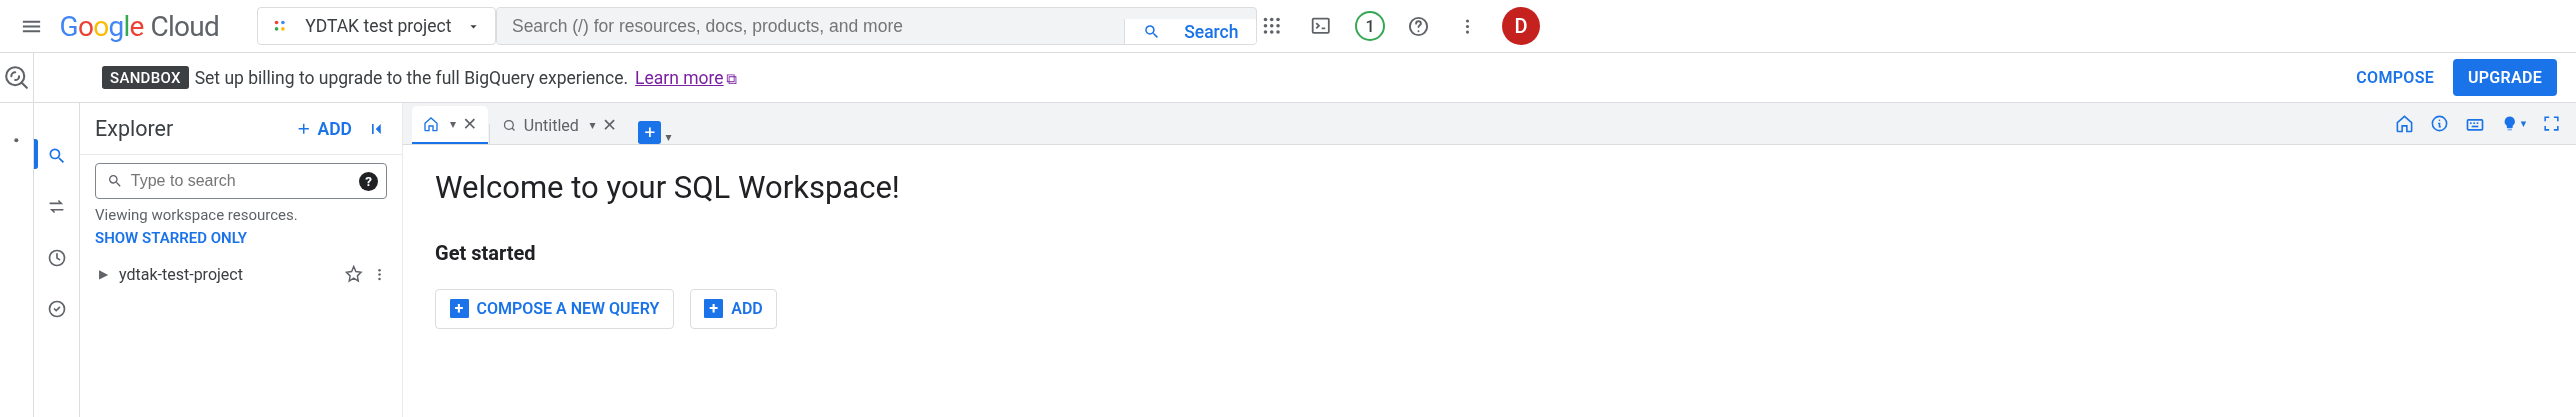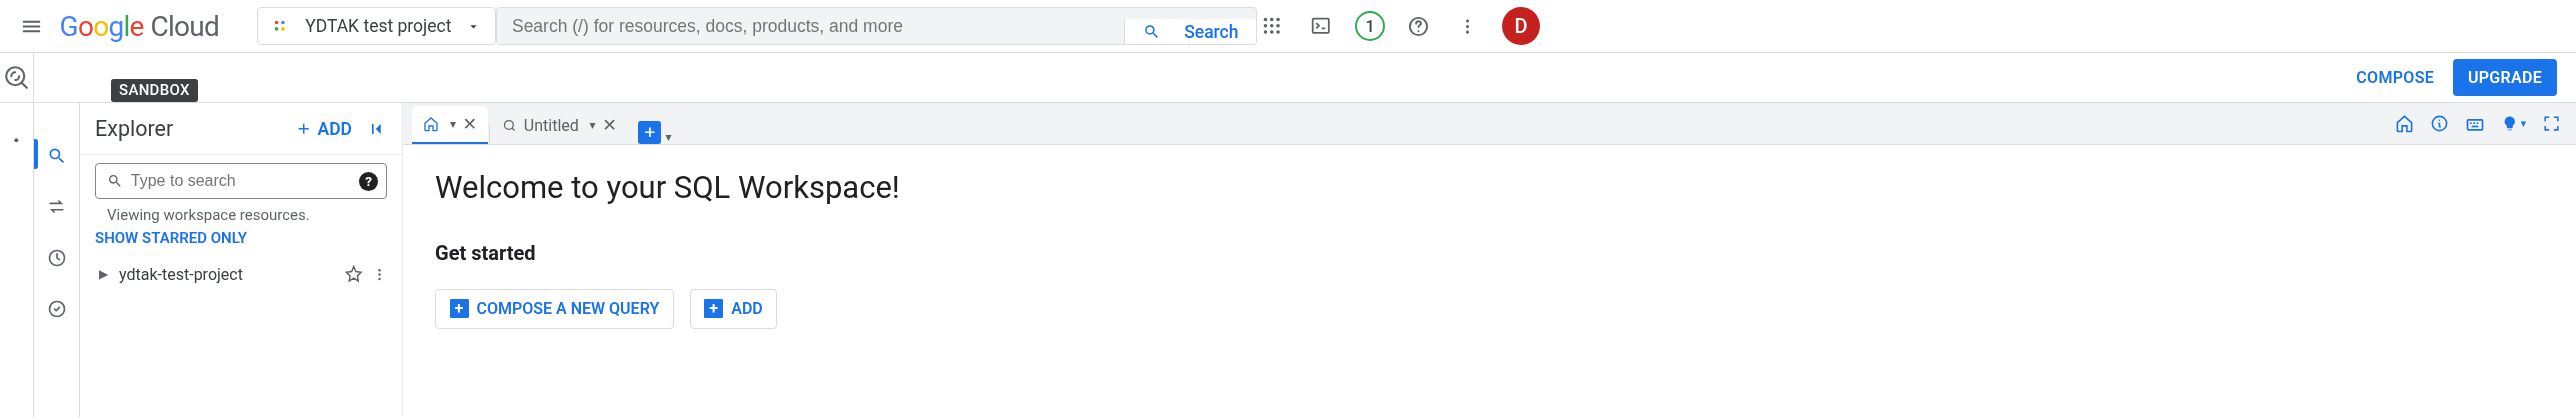--- a/index.html
+++ b/index.html
@@ -31,21 +31,21 @@
 .search-input { flex:1; border:none; background:var(--bg-grey); padding:0 15px; font-size:17.5px; color:var(--text-light); outline:none;}
 .search-btn { border-left:0.7px solid var(--border); background:#fff; padding:0 17.5px; gap:24px; color:var(--blue); font-size:17.5px; cursor:pointer; font-weight:500;margin-top:11px;}
 
 .topbar-right { gap:19px; }
 .icon-btn { width:30px; height:30px; display:flex; align-items:center; justify-content:center; color:var(--text-light); cursor:pointer; border-radius:50%; }
 .free-badge { width:30px; height:30px; border:2px solid var(--green); border-radius:50%; display:flex; align-items:center; justify-content:center; font-size:16px; color:var(--text); font-weight:500;}
 .avatar { width:38px; height:38px; border-radius:50%; background:var(--red); color:#fff; display:flex; align-items:center; justify-content:center; font-size:20px; font-weight:500;}
 
 
 .banner-row { height:50px; }
-.banner { flex:1; padding:0 19px; gap:15px; border-bottom:0.7px solid var(--border); height:100%;align-items:flex-end;}
+.banner { flex:1; padding:0 19px; gap:6px; border-bottom:0.7px solid var(--border); height:100%;}
 .sandbox-chip { background:#3c4043; color:#fff; font-size:15px; padding:2.7px 8px; border-radius:2.7px; letter-spacing:0.3px; font-weight:500;}
 .banner-text { font-size:17.5px; color:var(--text);}
 .banner-link { color:var(--link-purple); text-decoration:underline; cursor:pointer; margin-left:2.7px;}
 .ext-icon { font-size:15px; color:var(--link-purple); margin-left:2.7px;}
 .banner-actions { gap:13.5px; padding-right:19px; border-bottom:0.7px solid var(--border); height:100%; margin-left:auto;}
 .dismiss-btn { color:var(--blue); font-size:16px; font-weight:600; letter-spacing:0.3px; cursor:pointer; padding:0 5.4px;}
 .upgrade-btn { background:var(--blue); color:#fff; font-size:16px; font-weight:600; letter-spacing:0.3px; padding:9.4px 15px; border-radius:4px; cursor:pointer;}
 
 
 .body { display:flex; height:calc(417px - 53px - 50px);border-radius:9px; }
@@ -63,21 +63,21 @@
 .explorer-head { height:51px; padding:0 15px; justify-content:space-between;}
 .explorer-title { font-size:21.5px; font-weight:400; color:var(--text);}
 .explorer-head-actions { gap:15px; }
 .add-btn { color:var(--blue); font-size:17.5px; font-weight:600; gap:5.4px; cursor:pointer;}
 .collapse-btn { color:var(--blue); cursor:pointer; }
 
 .explorer-body { padding:8px 15px 0 15px; border-top:0.7px solid #eaeaea;}
 .search-field { position:relative; height:36px; border:0.7px solid #80868b; border-radius:4px; display:flex; align-items:center; padding:0 10.8px; gap:8px;}
 .search-field input { border:none; outline:none; flex:1; font-size:16px; color:var(--text-light); background:transparent;}
 .info-circle { position:absolute; right:8px; width:19px; height:19px; border-radius:50%; background:#202124; color:#fff; display:flex; align-items:center; justify-content:center; font-size:13.5px; font-weight:700;}
-.hint { font-size:15px; color:var(--text-light); margin-top:6.7px;margin-left:12px;}
+.hint { font-size:15px; color:var(--text-light); margin-top:6.7px;}
 .starred-link { color:var(--blue); font-size:15px; font-weight:600; margin-top:5.4px; cursor:pointer;}
 .proj-row { margin-top:12px; height:30px; justify-content:space-between; cursor:pointer; padding-left:4px;}
 .proj-row-left { gap:10.8px; }
 .tri { color:var(--text-light); font-size:12px;}
 .proj-name { font-size:16px; color:var(--text);}
 .proj-row-right { gap:9.4px; color:var(--text-light);}
 
 
 .main { flex:1; display:flex; flex-direction:column; }
 .tabstrip { height:42px; background:var(--bg-grey); border-bottom:0.7px solid var(--border); padding:0 9.4px; justify-content:space-between;}
@@ -186,20 +186,24 @@
      <div class="bq-logo">
        <svg viewBox="0 0 24 24" width="31" height="31" fill="none" stroke="currentColor" stroke-width="1.6">
           <circle cx="11" cy="11" r="7"></circle>
           <path d="M8 11a3 3 0 013-3M11 14a3 3 0 003-3M16 16l4 4" stroke-linecap="round"></path>
         </svg>
      </div>
   </div>
   <div class="banner row">
     <div style="width:43px;"></div>
     <span class="sandbox-chip">SANDBOX</span>
+    <span class="banner-text">
+      <span>Set up billing to upgrade to the full BigQuery experience.</span>
+      <span class="banner-link">Learn more</span><span class="ext-icon">⧉</span>
+    </span>
   </div>
   <div class="banner-actions row">
     <span class="dismiss-btn">COMPOSE</span>
     <span class="upgrade-btn">UPGRADE</span>
   </div>
 </div>
 
 <div class="body">
 
   <div class="rail-outer">

